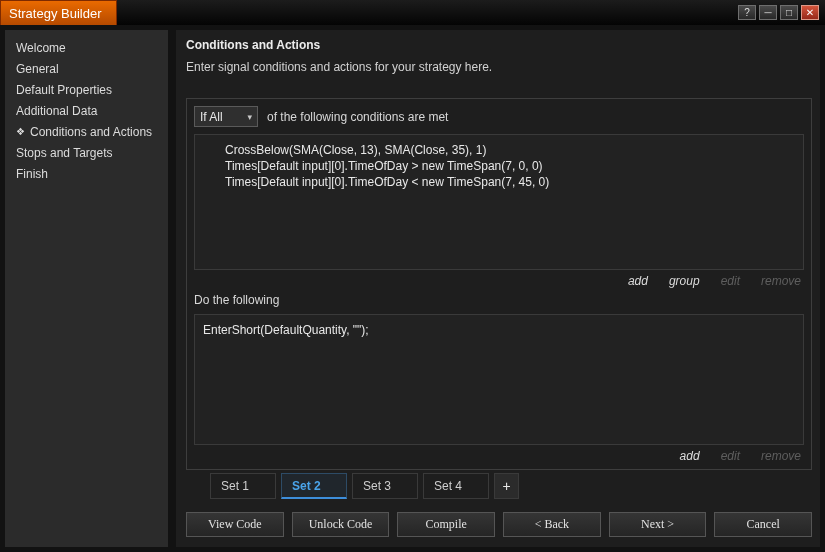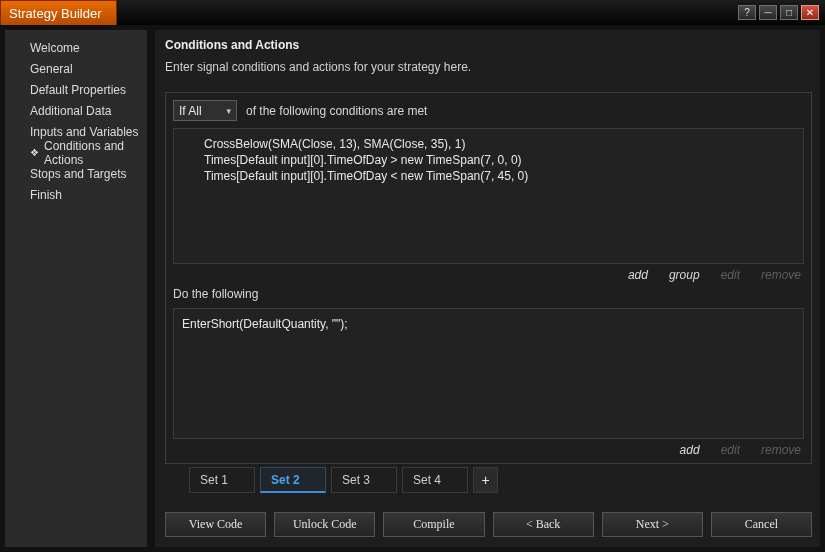--- a/index.html
+++ b/index.html
@@ -24,30 +24,30 @@
   .win-controls { margin-left: auto; display: flex; align-items: center; gap: 3px; padding-right: 6px; }
   .winbtn {
     width: 18px; height: 15px; display: flex; align-items: center; justify-content: center;
     font-size: 10px; line-height: 1; color: #ddd;
     background: linear-gradient(#4a4a4a, #282828); border: 1px solid #6e6e6e;
   }
   .winbtn.close { background: linear-gradient(#d4553c, #97291a); border-color: #d98; color: #fff; }
 
   
   .frame { flex: 1; display: flex; padding: 5px; gap: 8px; background: #121212; }
-  .sidebar { width: 142px; background: #2b2b2b; padding-top: 7px; padding-left: 14px; }
+  .sidebar { width: 163px; background: #2b2b2b; padding-top: 7px; }
   .side-item { color: #dcdcdc; height: 21px; display: flex; align-items: center; gap: 5px; padding: 0 8px 0 11px; }
   .side-icon { font-size: 10px; color: #dcdcdc; }
 
   .main { flex: 1; background: #1e1e1e; padding: 8px 8px 8px 10px; display: flex; flex-direction: column; }
   .page-title { font-weight: bold; color: #ececec; }
   .page-subtitle { color: #d2d2d2; margin-top: 8px; }
 
   
-  .panel { margin-top: 18px; border: 1px solid #3e3e3e; padding: 7px 7px 4px 7px; }
+  .panel { margin-top: 24px; border: 1px solid #3e3e3e; padding: 7px 7px 4px 7px; }
   .cond-header { display: flex; align-items: center; gap: 9px; }
   .dropdown {
     width: 64px; height: 21px; background: #2f2f2f; border: 1px solid #5a5a5a;
     color: #e8e8e8; display: flex; align-items: center; justify-content: space-between; padding: 0 5px;
   }
   .chev { font-size: 9px; color: #c8c8c8; }
   .mode-suffix { color: #d8d8d8; }
 
   .listbox { border: 1px solid #3a3a3a; background: #222; margin-top: 7px; overflow: hidden; }
   .listbox.conditions { height: 136px; padding: 7px 6px 6px 30px; }
@@ -114,23 +114,20 @@
       </div>
       <div class="side-item">
         <span>General</span>
       </div>
       <div class="side-item">
         <span>Default Properties</span>
       </div>
       <div class="side-item">
         <span>Additional Data</span>
       </div>
-      <div class="side-item">
-        <span>Inputs and Variables</span>
-      </div>
       <div class="side-item selected">
         <span class="side-icon">❖</span>
         <span>Conditions and Actions</span>
       </div>
       <div class="side-item">
         <span>Stops and Targets</span>
       </div>
       <div class="side-item">
         <span>Finish</span>
       </div>

